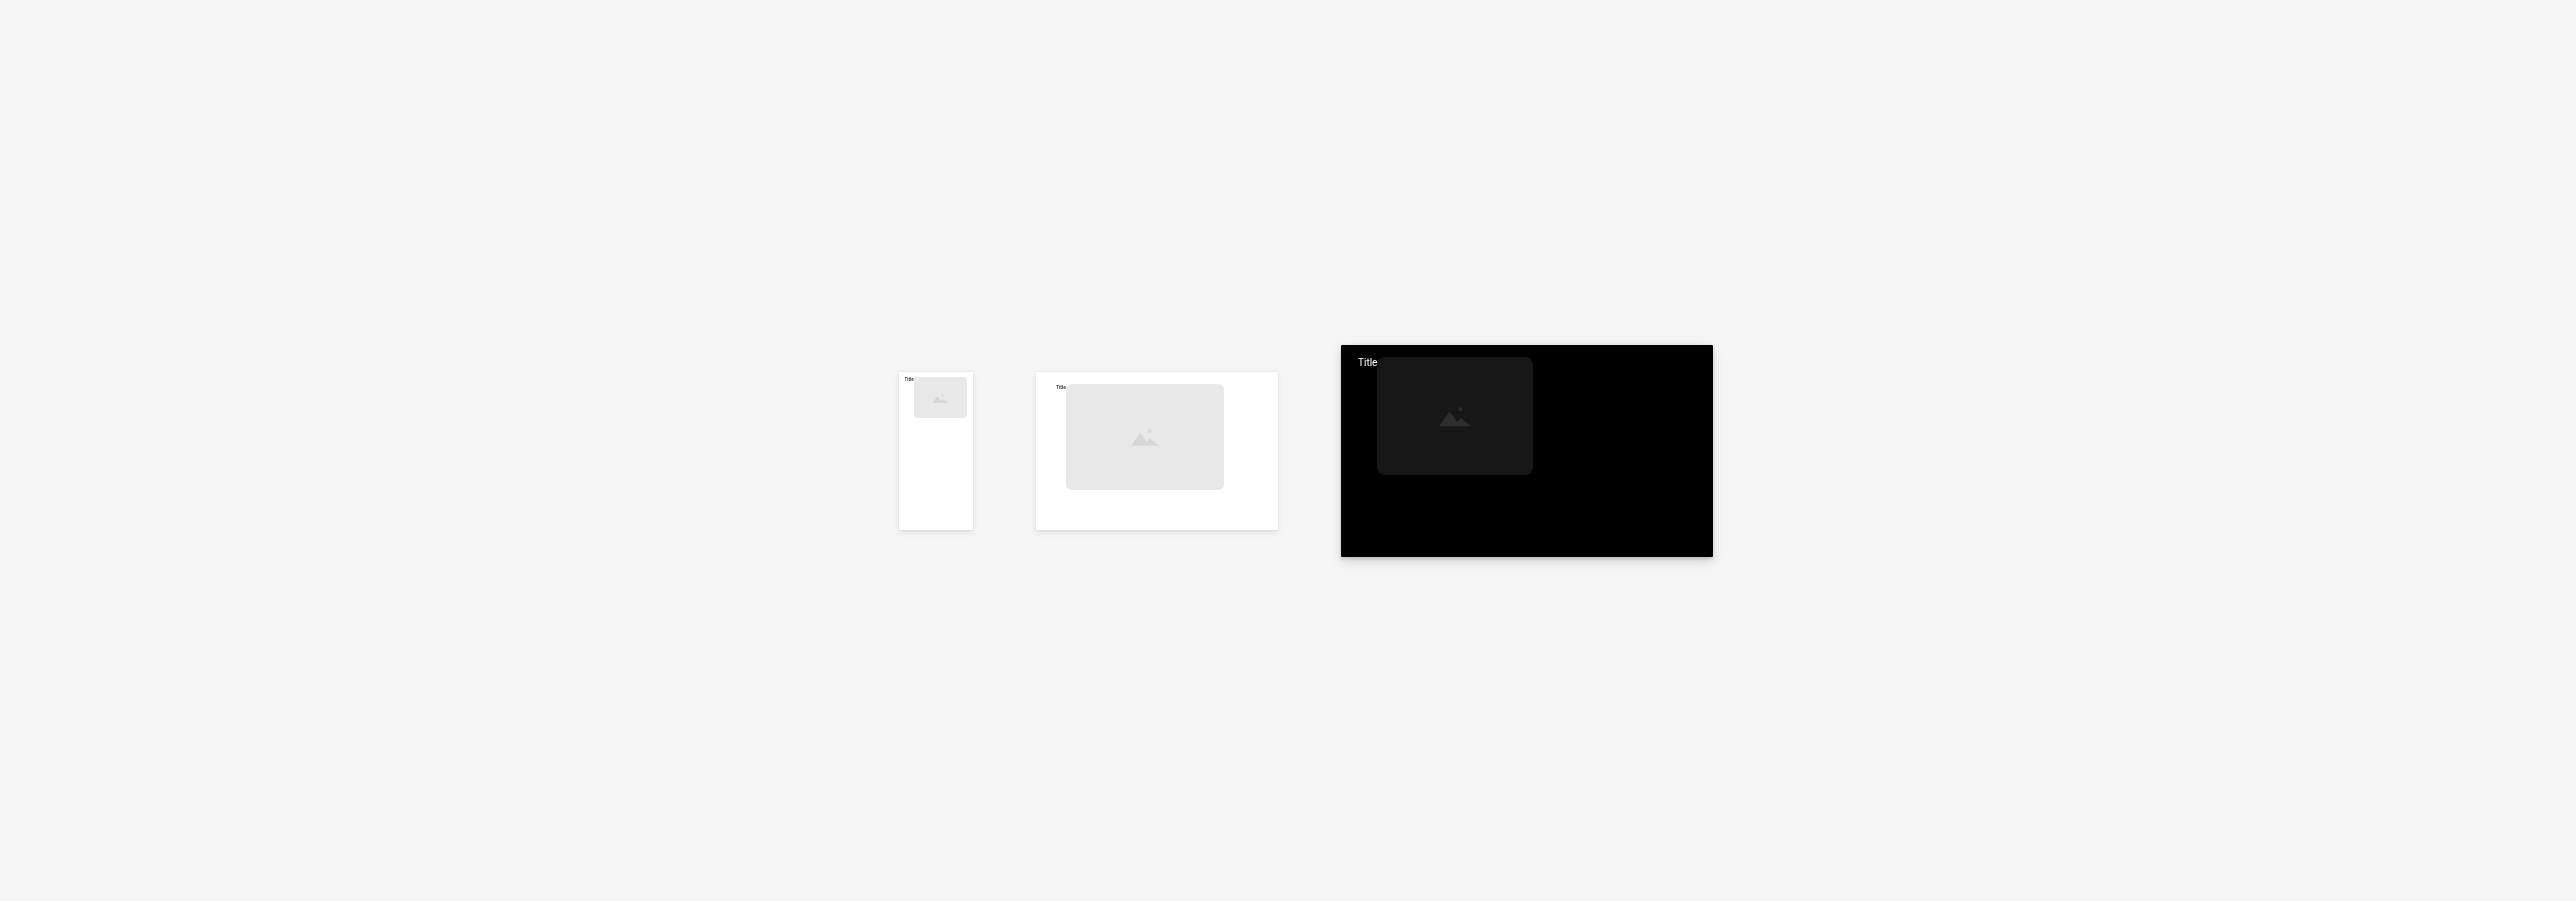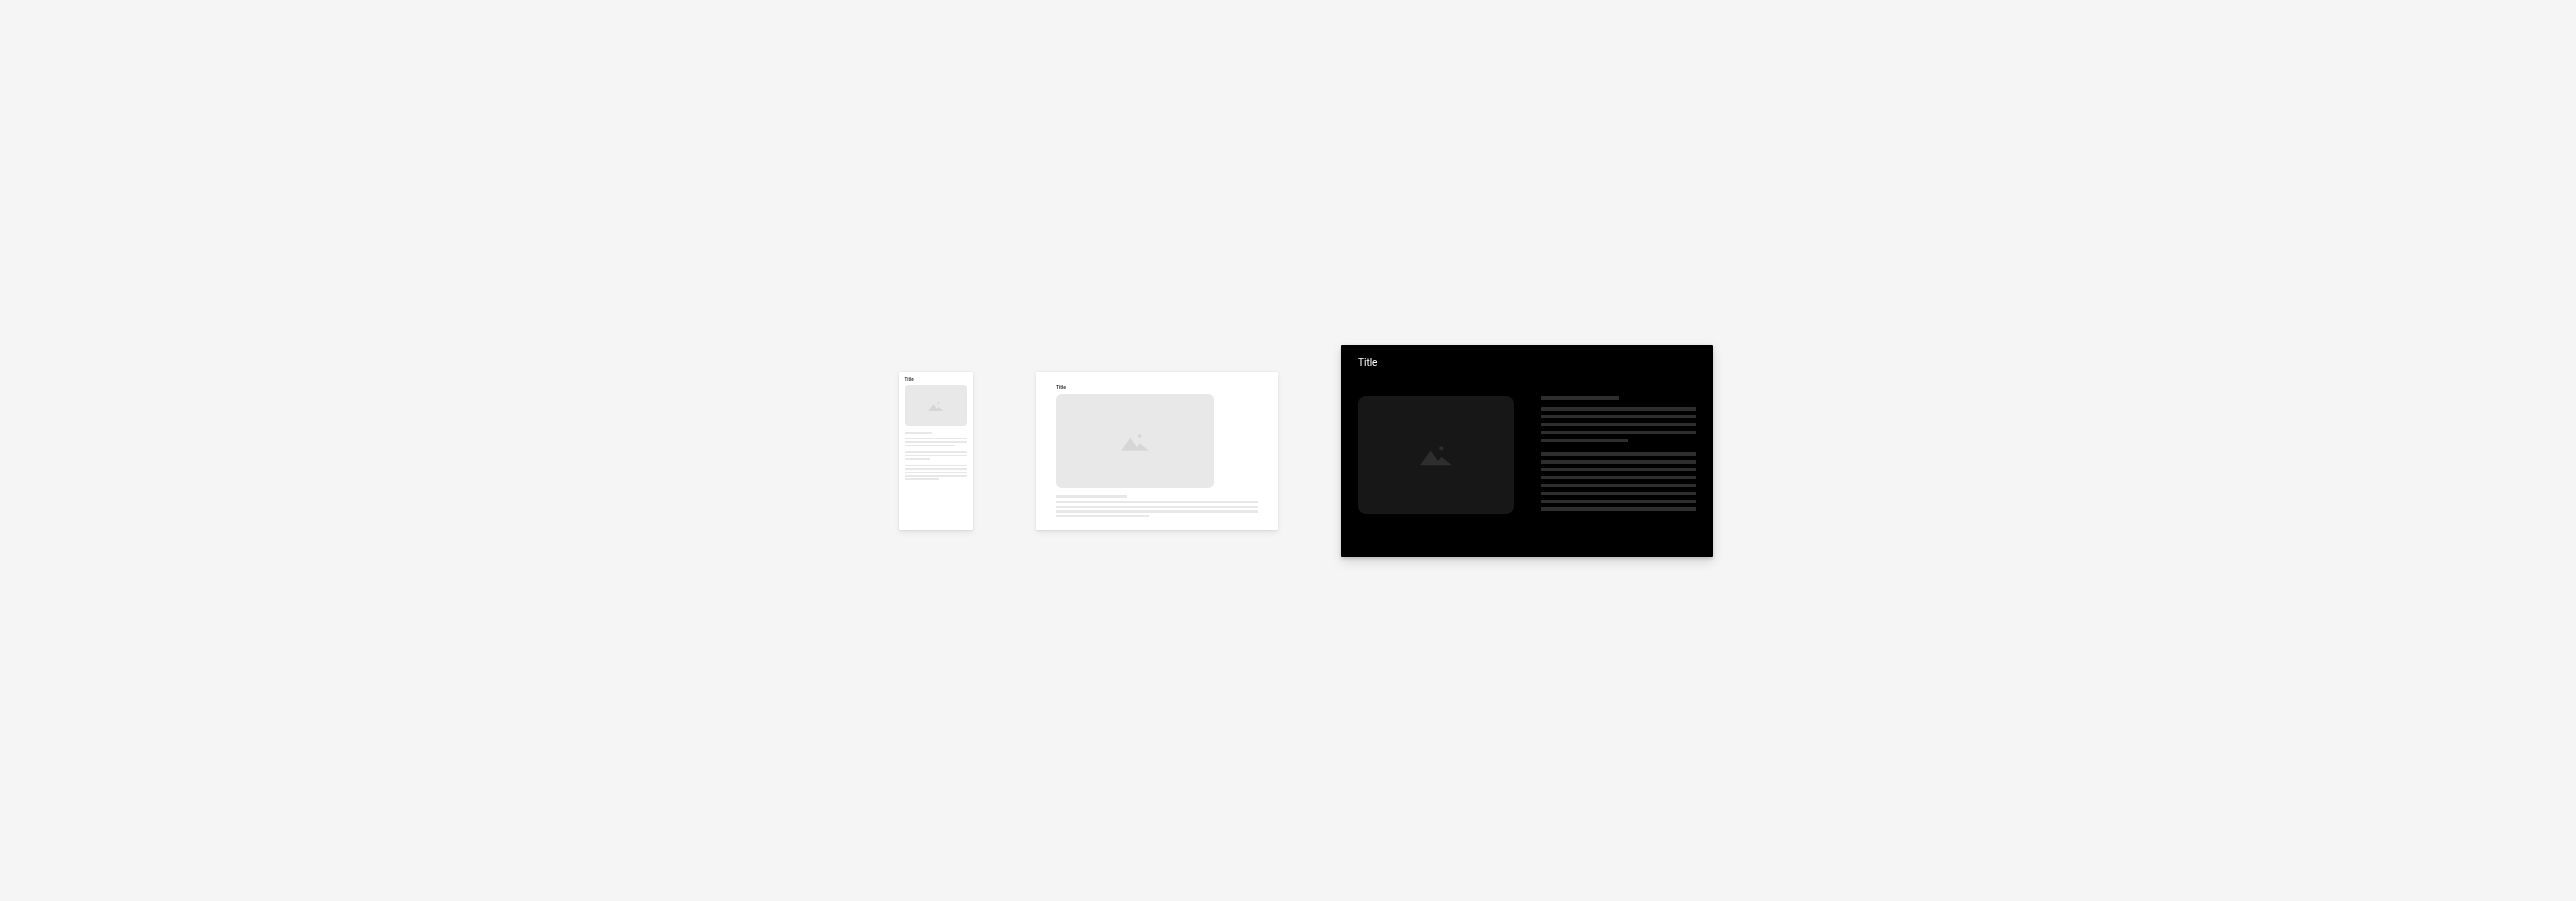--- a/index.html
+++ b/index.html
@@ -12,21 +12,21 @@
     justify-content: center;
     gap: 27px;
     padding: 34px;
   }
 
   .card {
     background: #ffffff;
     box-shadow: 0 0.6px 2.3px rgba(0,0,0,0.08), 0 2.3px 6.8px rgba(0,0,0,0.06);
     border-radius: 1.1px;
     display: flex;
-    flex-direction: column;
+    flex-direction: row;
     margin-left: 36px;
   }
 
   
   .phone {
     width: 74px;
     height: 158px;
     padding: 5.6px;
   }
   .phone .title {

